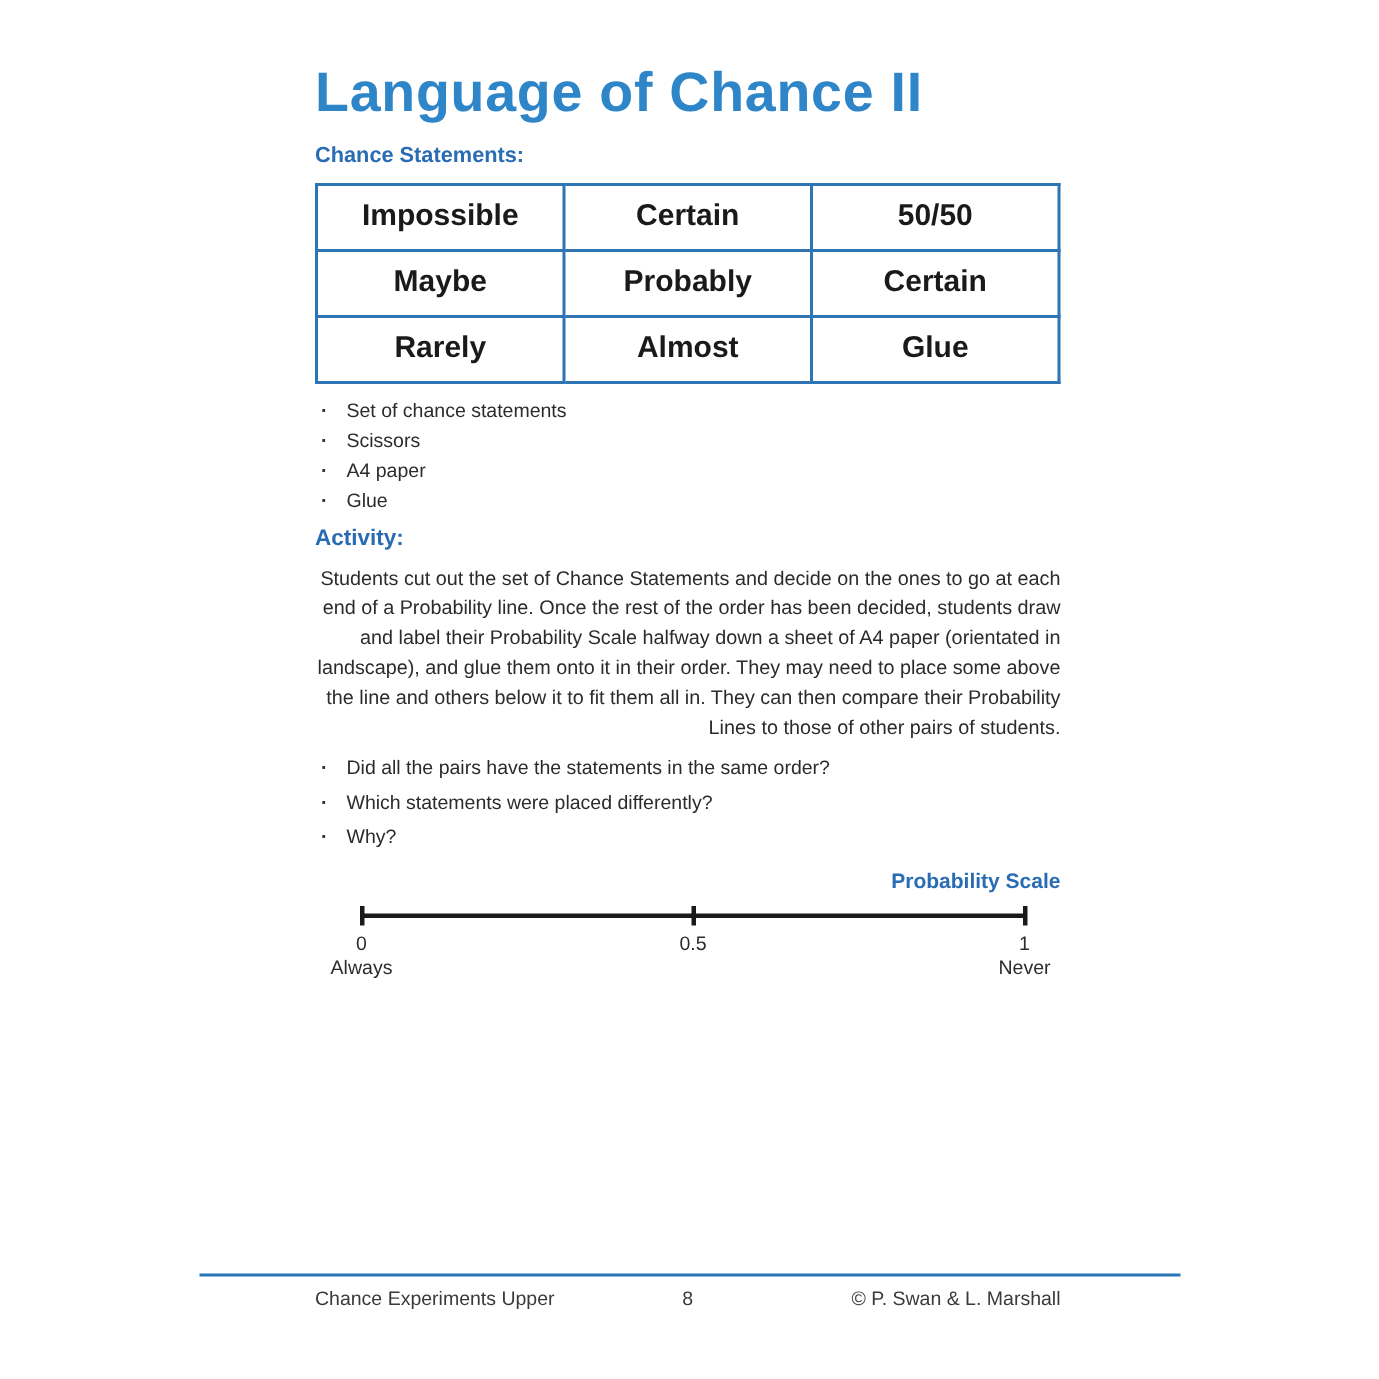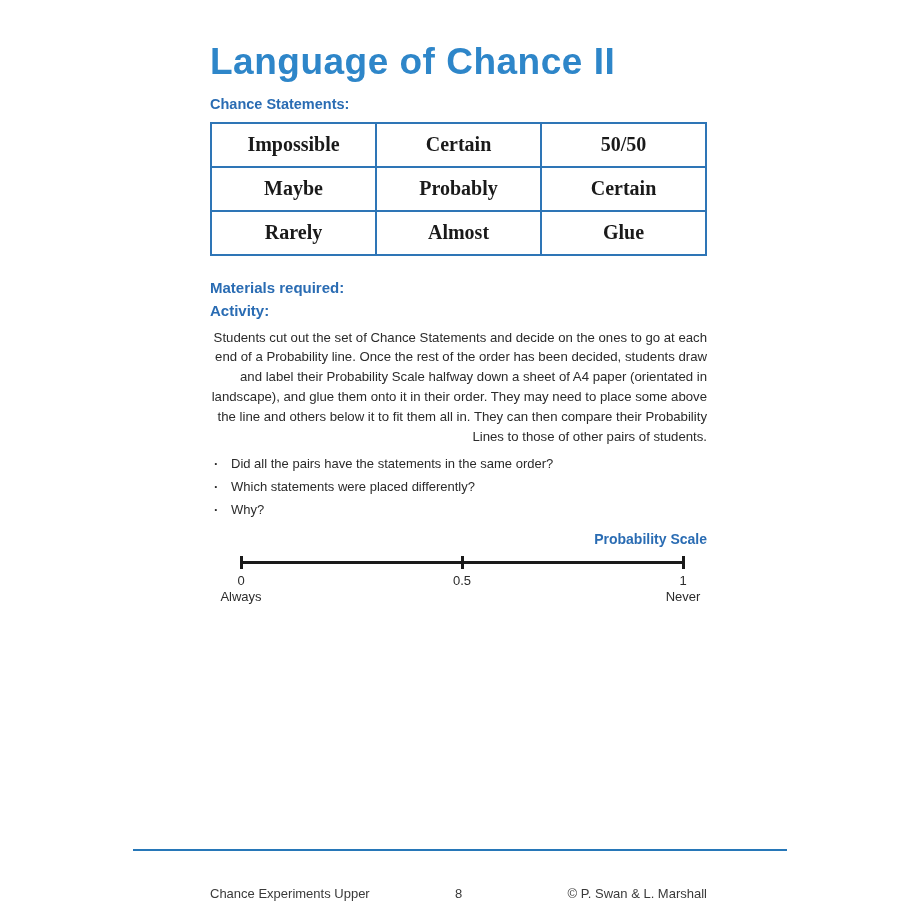--- a/index.html
+++ b/index.html
@@ -36,21 +36,20 @@
     margin-top:13px;
     font-size:14.5px;
     font-weight:700;
     color:var(--heading-blue);
   }
   table.chance{
     margin-top:10px;
     width:497px;
     border-collapse:collapse;
     table-layout:fixed;
-    font-family:Liberation Serif, serif;
   }
   table.chance td{
     border:2px solid var(--border-blue);
     height:44px;
     text-align:center;
     vertical-align:middle;
     font-size:20px;
     font-weight:700;
     color:var(--ink-black);
   }
@@ -138,21 +137,21 @@
     white-space:nowrap;
   }
   .footer-rule{
     position:absolute;
     left:133px;top:849px;
     width:654px;height:2px;
     background:var(--rule-blue);
   }
   .footer{
     position:absolute;
-    left:210px;top:886px;
+    left:210px;top:858px;
     width:497px;height:18px;
     font-size:13px;
     color:#3a3a3a;
   }
   .footer .f-left{position:absolute;left:0;top:0;}
   .footer .f-center{position:absolute;left:50%;top:0;transform:translateX(-50%);}
   .footer .f-right{position:absolute;right:0;top:0;}
 </style>
 </head>
 <body>
@@ -177,22 +176,27 @@
           <td>Certain</td>
         </tr>
         <tr>
           <td>Rarely</td>
           <td>Almost</td>
           <td>Glue</td>
         </tr>
       </tbody>
     </table>
 
-    <div class="section-head">Materials required:</div>
-
+
+    <ul class="bullets">
+      <li>Set of chance statements</li>
+      <li>Scissors</li>
+      <li>A4 paper</li>
+      <li>Glue</li>
+    </ul>
 
     <div class="section-head tight">Activity:</div>
 
     <p class="activity-text">Students cut out the set of Chance Statements and decide on the ones to go at each end of a Probability line. Once the rest of the order has been decided, students draw and label their Probability Scale halfway down a sheet of A4 paper (orientated in landscape), and glue them onto it in their order. They may need to place some above the line and others below it to fit them all in. They can then compare their Probability Lines to those of other pairs of students.</p>
 
     <ul class="bullets questions">
       <li>Did all the pairs have the statements in the same order?</li>
       <li>Which statements were placed differently?</li>
       <li>Why?</li>
     </ul>

